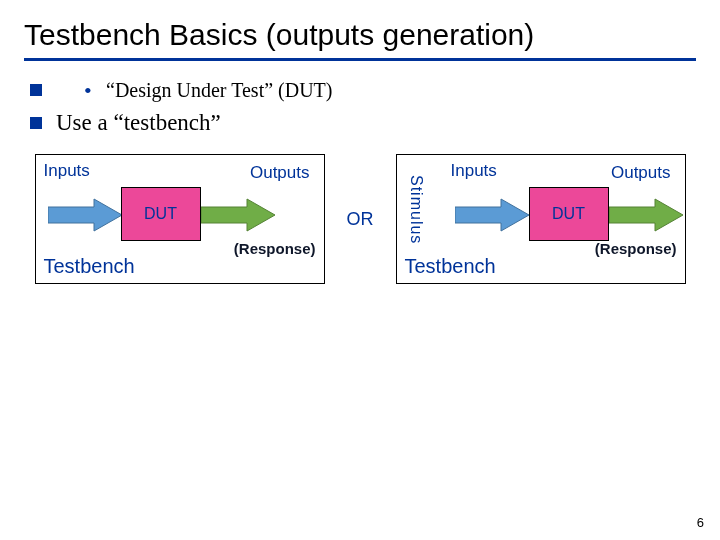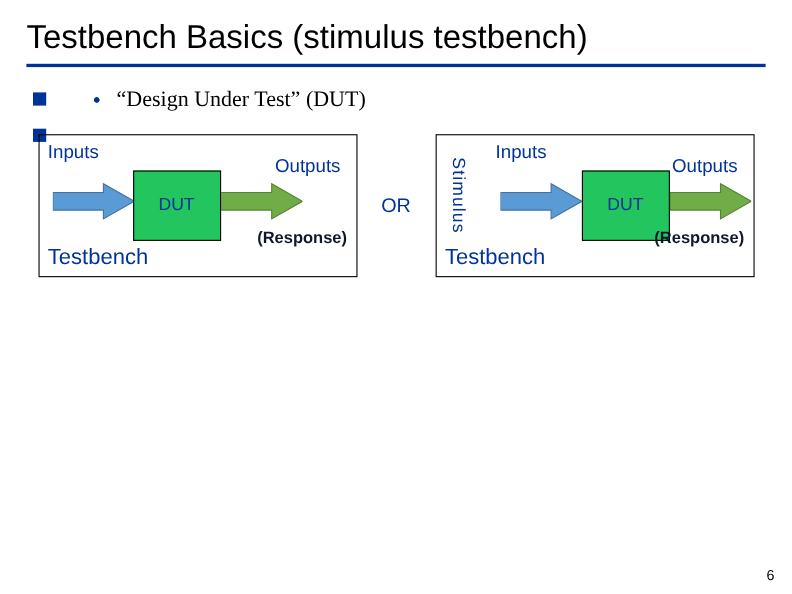--- a/index.html
+++ b/index.html
@@ -90,45 +90,45 @@
     position: absolute;
     left: 8px;
     top: 6px;
     color: #003399;
     font-size: 17px;
     font-family: 'Comic Sans MS', cursive, sans-serif;
   }
   .outputs-label {
     position: absolute;
     right: 14px;
-    top: 18px;
+    top: 8px;
     color: #003399;
     font-size: 17px;
     font-family: 'Comic Sans MS', cursive, sans-serif;
   }
   .response-label {
     position: absolute;
     right: 8px;
     bottom: 26px;
     color: #0f172a;
     font-size: 15px;
     font-family: 'Comic Sans MS', cursive, sans-serif;
     font-weight: bold;
   }
   .dut-box {
     position: absolute;
     border: 1.5px solid #000;
     width: 80px;
-    height: 64px;
+    height: 54px;
     left: 85px;
     top: 32px;
     display: flex;
     align-items: center;
     justify-content: center;
-    background: #22c55e;
+    background: #ec4899;
   }
   .dut-box.right {
     left: 132px;
   }
   .dut-text {
     color: #003399;
     font-size: 16px;
     font-family: 'Comic Sans MS', cursive, sans-serif;
   }
   .arrow-left {
@@ -169,29 +169,30 @@
     bottom: 10px;
     font-size: 13px;
     color: #000;
   }
   svg { display: block; }
 </style>
 </head>
 <body>
 
 <div class="slide">
-  <div class="title">Testbench Basics (stimulus testbench)</div>
+  <div class="title">Testbench Basics (outputs generation)</div>
 
   <ul class="bullet-list">
     <li>
       <ul class="sub-list">
         <li>“Design Under Test” (DUT)</li>
       </ul>
     </li>
     <li>
+      <span>Use a “testbench”</span>
     </li>
   </ul>
 
   <div class="diagram-row">
 
     <div class="tb-box">
       <span class="inputs-label">Inputs</span>
       <span class="outputs-label">Outputs</span>
 
       <span class="arrow-left">

